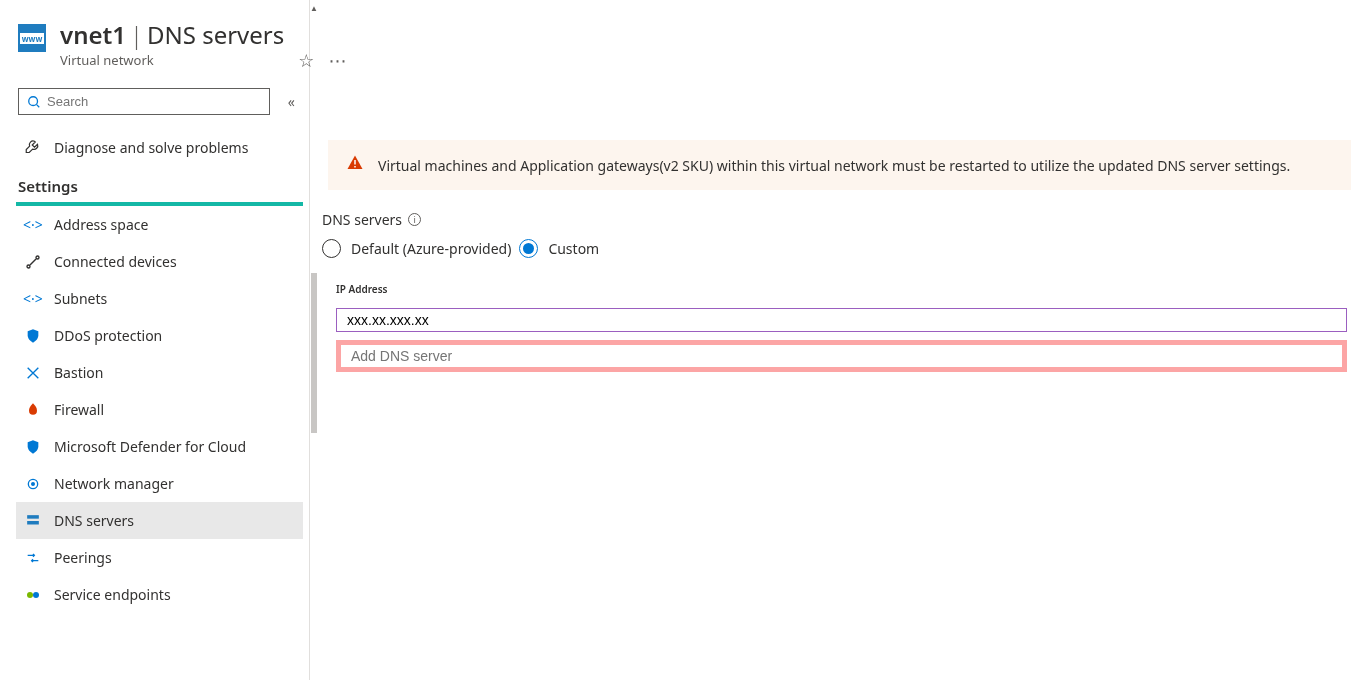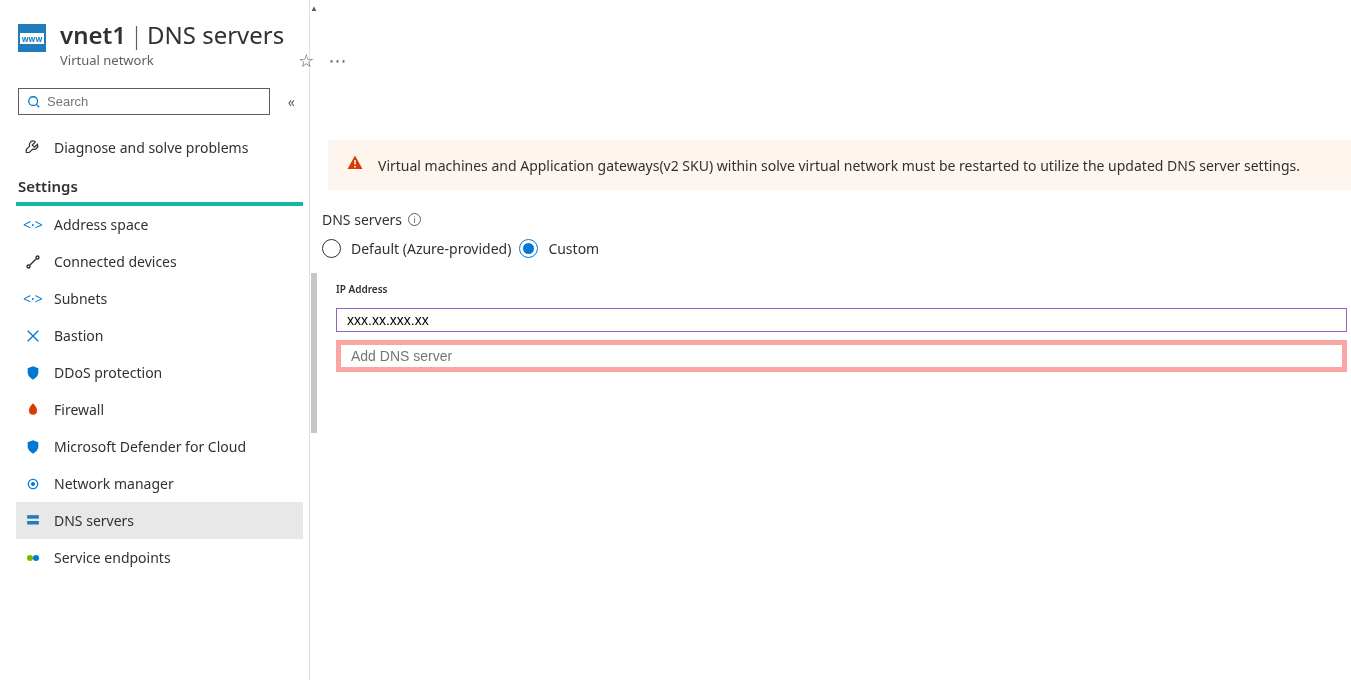--- a/index.html
+++ b/index.html
@@ -120,33 +120,33 @@
             </svg>
           </span>
         <span>Connected devices</span>
       </div>
       <div class="sidebar-item">
         <span class="nav-icon" style="color:#0078d4;">&lt;·&gt;</span>
         <span>Subnets</span>
       </div>
       <div class="sidebar-item">
         <span class="nav-icon">
+            <svg viewBox="0 0 24 24" width="16" height="16" fill="#0078d4">
+              <path d="M12 2 L20 5 V11 C20 16 16 20 12 22 C8 20 4 16 4 11 V5 Z"></path>
+            </svg>
+          </span>
+        <span>DDoS protection</span>
+      </div>
+      <div class="sidebar-item">
+        <span class="nav-icon">
             <svg viewBox="0 0 24 24" width="16" height="16" fill="none" stroke="#0078d4" stroke-width="2">
               <path d="M4 4 L20 20 M4 20 L20 4"></path>
             </svg>
           </span>
         <span>Bastion</span>
-      </div>
-      <div class="sidebar-item">
-        <span class="nav-icon">
-            <svg viewBox="0 0 24 24" width="16" height="16" fill="#0078d4">
-              <path d="M12 2 L20 5 V11 C20 16 16 20 12 22 C8 20 4 16 4 11 V5 Z"></path>
-            </svg>
-          </span>
-        <span>DDoS protection</span>
       </div>
       <div class="sidebar-item">
         <span class="nav-icon">
             <svg viewBox="0 0 24 24" width="16" height="16" fill="#d93b02">
               <path d="M12 2 C8 6 6 9 6 13 a6 6 0 0 0 12 0 C18 9 16 6 12 2 Z"></path>
             </svg>
           </span>
         <span>Firewall</span>
       </div>
       <div class="sidebar-item">
@@ -167,20 +167,28 @@
         <span>Network manager</span>
       </div>
       <div class="sidebar-item selected">
         <span class="nav-icon">
             <svg viewBox="0 0 24 24" width="18" height="14" fill="#1f7cbf">
               <rect x="2" y="2" width="20" height="6"></rect>
               <rect x="2" y="12" width="20" height="6"></rect>
             </svg>
           </span>
         <span>DNS servers</span>
+      </div>
+      <div class="sidebar-item">
+        <span class="nav-icon">
+            <svg viewBox="0 0 24 24" width="16" height="16" fill="none" stroke="#0078d4" stroke-width="2">
+              <path d="M4 8 h10 M20 16 h-10 M12 6l2 2-2 2 M12 14l-2 2 2 2"></path>
+            </svg>
+          </span>
+        <span>Peerings</span>
       </div>
       <div class="sidebar-item">
         <span class="nav-icon">
             <svg viewBox="0 0 24 24" width="18" height="18">
               <circle cx="8" cy="12" r="4" fill="#7ab800"></circle>
               <circle cx="16" cy="12" r="4" fill="#0078d4"></circle>
             </svg>
           </span>
         <span>Service endpoints</span>
       </div>
@@ -194,21 +202,21 @@
 
   <div class="right-col">
     <div class="main">
       <div style="height: 138px"></div>
       <div class="info-banner">
         <span class="warn-icon"><svg viewBox="0 0 24 24" width="18" height="18" fill="#d93b02">
               <path d="M12 2 L22 20 H2 Z"></path>
               <rect x="11" y="8" width="2" height="6" fill="#fff"></rect>
               <rect x="11" y="16" width="2" height="2" fill="#fff"></rect>
             </svg></span>
-        <span class="text">Virtual machines and Application gateways(v2 SKU) within solve virtual network must be restarted to utilize the updated DNS server settings.</span>
+        <span class="text">Virtual machines and Application gateways(v2 SKU) within this virtual network must be restarted to utilize the updated DNS server settings.</span>
       </div>
 
       <div class="form">
         <div class="label-row">
           <span>DNS servers</span>
           <span class="info-icon">i</span>
         </div>
 
         <div class="radio-group">
           <div class="radio-item">

